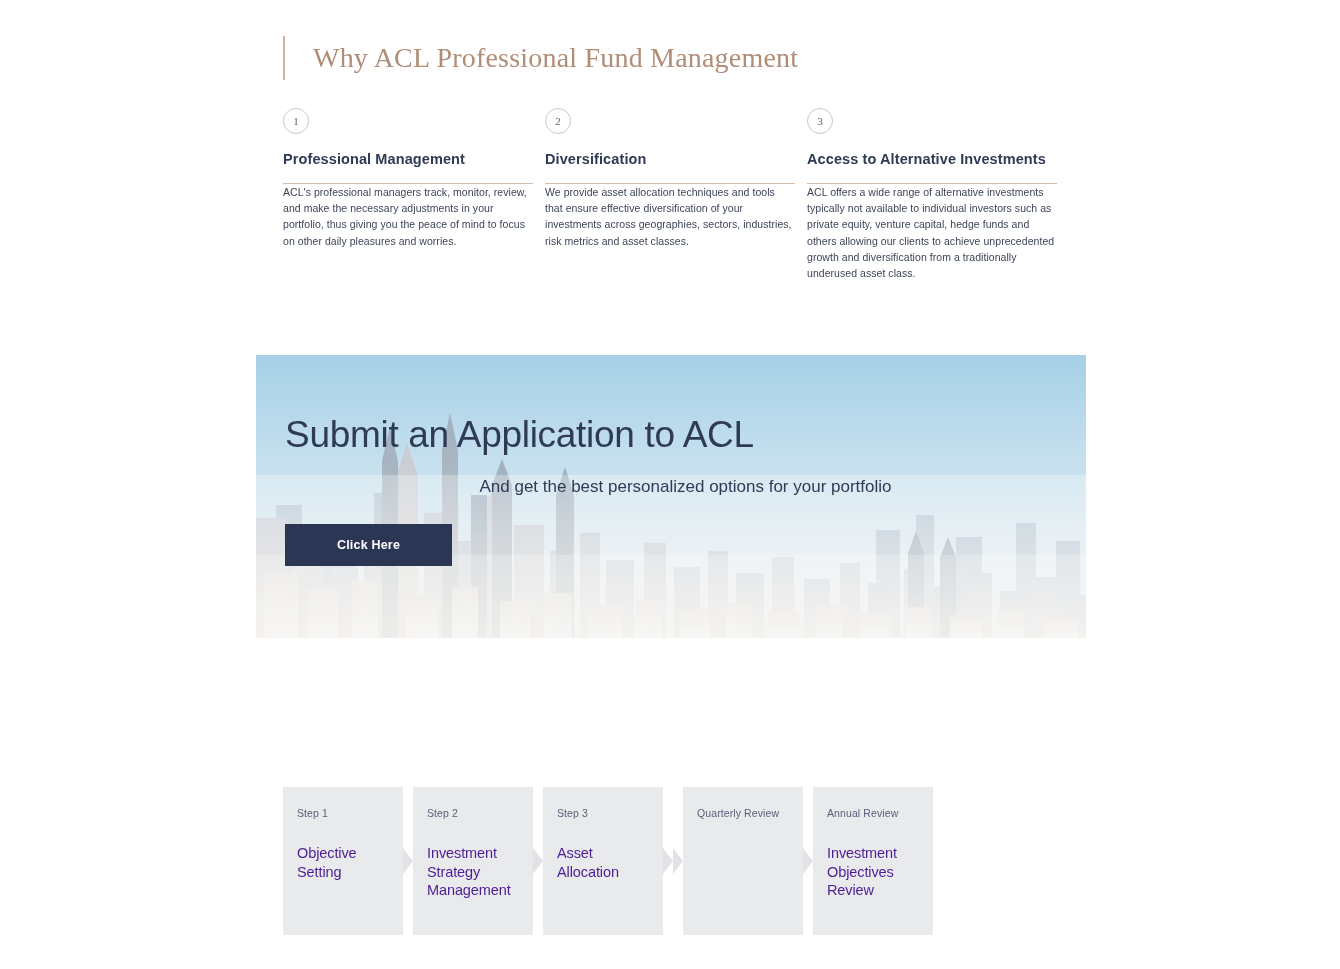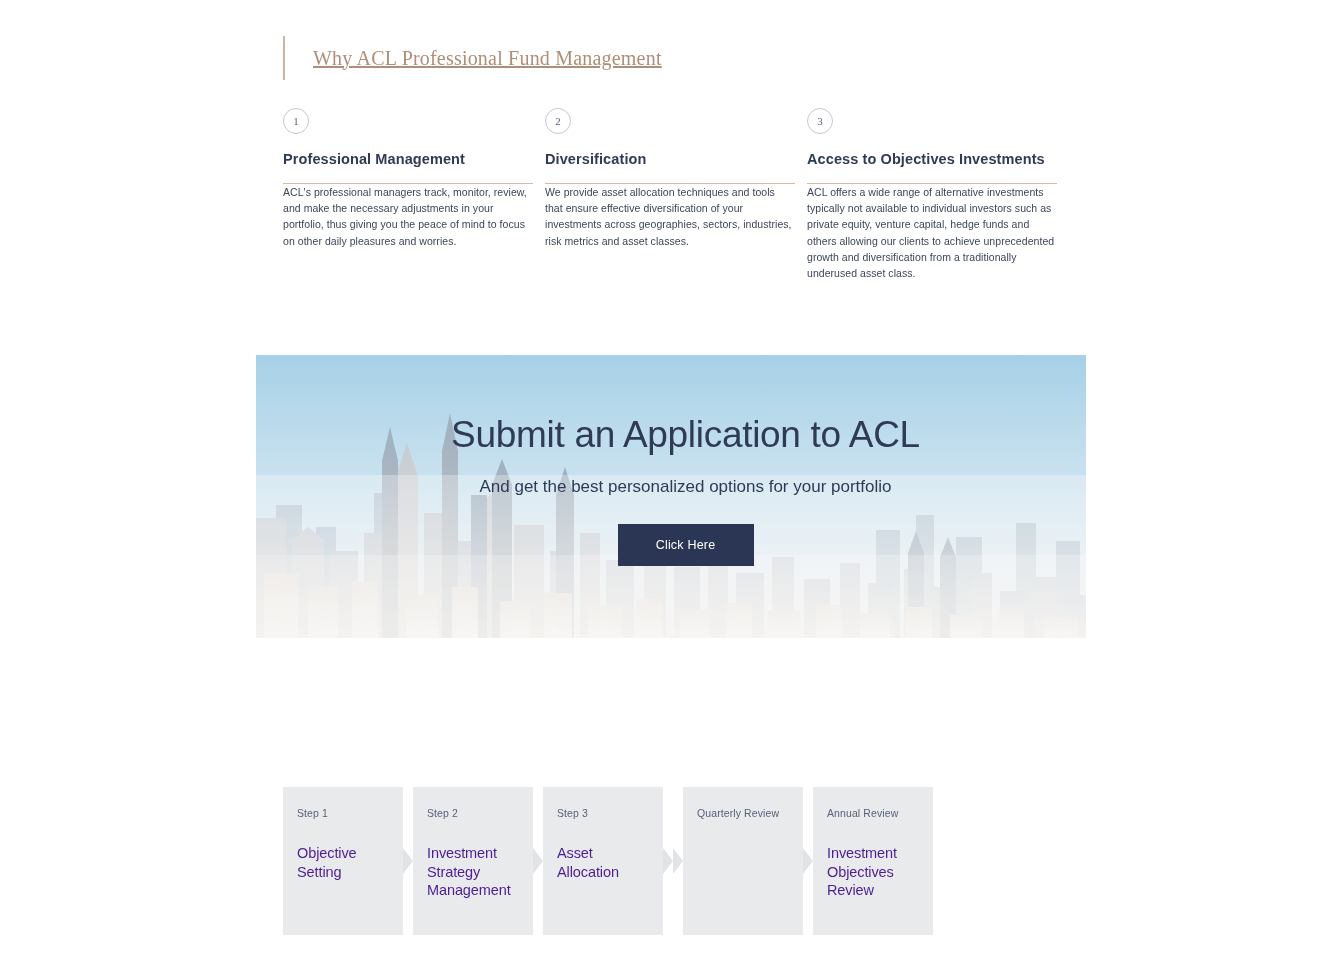--- a/index.html
+++ b/index.html
@@ -13,22 +13,22 @@
   .page { position:relative; width:1340px; height:969px; }
 
   
   .section-head { position:absolute; display:flex; align-items:center; }
   .accent-bar {
     width:2px; height:44px; background:#c9a78f; opacity:.85;
     margin-right:28px; flex:0 0 auto;
   }
   .section-title {
     font-family:"Liberation Serif", serif;
-    font-size:20px; font-weight:400; color:#b08d76;
-    letter-spacing:.2px; white-space:nowrap;text-decoration:underline;
+    font-size:28px; font-weight:400; color:#b08d76;
+    letter-spacing:.2px; white-space:nowrap;
   }
 
   
   .features { position:absolute; left:283px; top:108px; width:790px; display:flex; }
   .feature { width:250px; margin-right:12px; }
   .feature:last-child { margin-right:0; }
   .num-circle {
     width:26px; height:26px; border-radius:50%;
     border:1px solid #c3c8d2; display:flex;
     align-items:center; justify-content:center;
@@ -53,34 +53,34 @@
     width:830px; height:283px; overflow:hidden;
     background:linear-gradient(180deg,#a9d2e8 0%,#bfdcec 30%,#dbe6ec 62%,#e8e6e2 100%);
   }
   .sky-haze{
     position:absolute; left:0; right:0; bottom:0; height:55%;
     background:linear-gradient(180deg,rgba(255,255,255,0) 0%,rgba(255,255,255,.35) 100%);
   }
   .skyline { position:absolute; left:0; bottom:0; width:100%; height:100%; }
   .banner-inner {
     position:absolute; inset:0; display:flex; flex-direction:column;
-    align-items:center; z-index:5;padding-left:29px;
+    z-index:5;padding-left:29px;
   }
   .banner-title {
     margin-top:59px; font-size:37px; font-weight:400;
     color:#2f3b55; letter-spacing:-.3px;
   }
   .banner-sub {
     margin-top:19px; font-size:17px; line-height:1.45;
     color:#2f3b55; text-align:center; font-weight:400;
   }
   .cta-button {
-    margin-top:24px; width:136px; height:42px;
+    margin-top:24px; width:167px; height:42px;
     background:#2b3655; color:#ffffff;
-    font-size:12.5px; font-weight:400; letter-spacing:.2px;
+    font-size:12.5px; font-weight:700; letter-spacing:.2px;
     display:flex; align-items:center; justify-content:center;
     border:none; cursor:pointer;
   }
 
   
   .steps { position:absolute; left:283px; top:787px; display:flex; align-items:stretch;border-radius:26px; }
   .step-card {
     width:120px; height:148px; background:#e9eaec;
     padding:20px 14px 0 14px; flex:0 0 auto;
   }
@@ -118,21 +118,21 @@
 
     <div class="feature">
       <div class="num-circle">2</div>
       <div class="feature-title">Diversification</div>
       <div class="feature-rule"></div>
       <p class="feature-body">We provide asset allocation techniques and tools that ensure effective diversification of your investments across geographies, sectors, industries, risk metrics and asset classes.</p>
     </div>
 
     <div class="feature">
       <div class="num-circle">3</div>
-      <div class="feature-title">Access to Objectives Investments</div>
+      <div class="feature-title">Access to Alternative Investments</div>
       <div class="feature-rule"></div>
       <p class="feature-body">ACL offers a wide range of alternative investments typically not available to individual investors such as private equity, venture capital, hedge funds and others allowing our clients to achieve unprecedented growth and diversification from a traditionally underused asset class.</p>
     </div>
 
   </div>
 
   <div class="banner">
 
     <svg class="skyline" viewBox="0 0 830 283" preserveAspectRatio="none">
       <defs>

